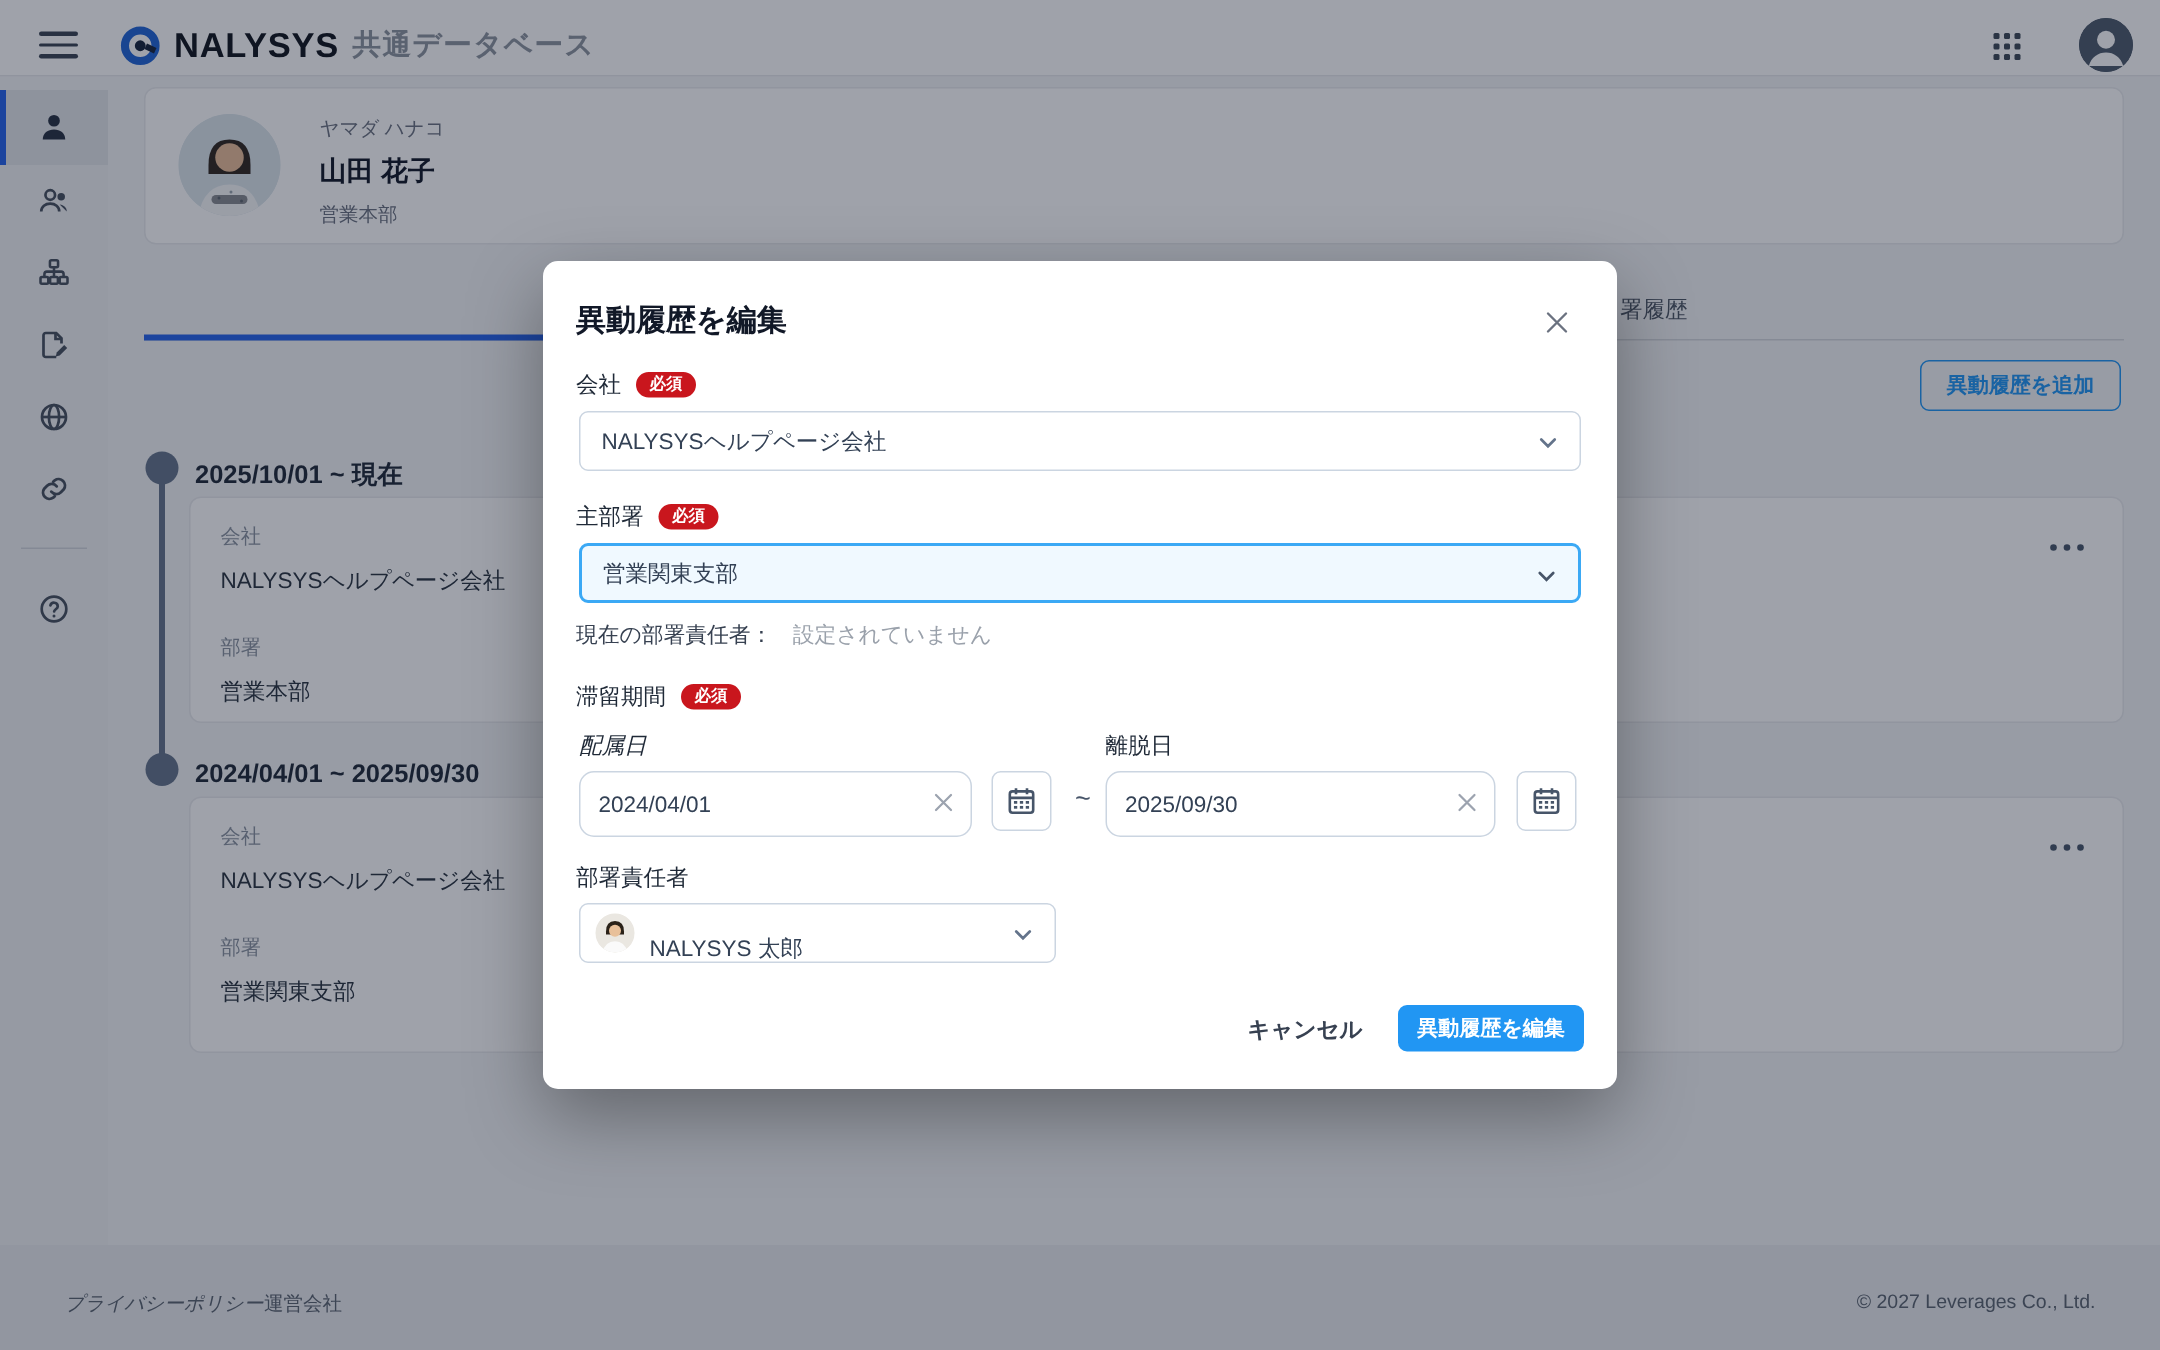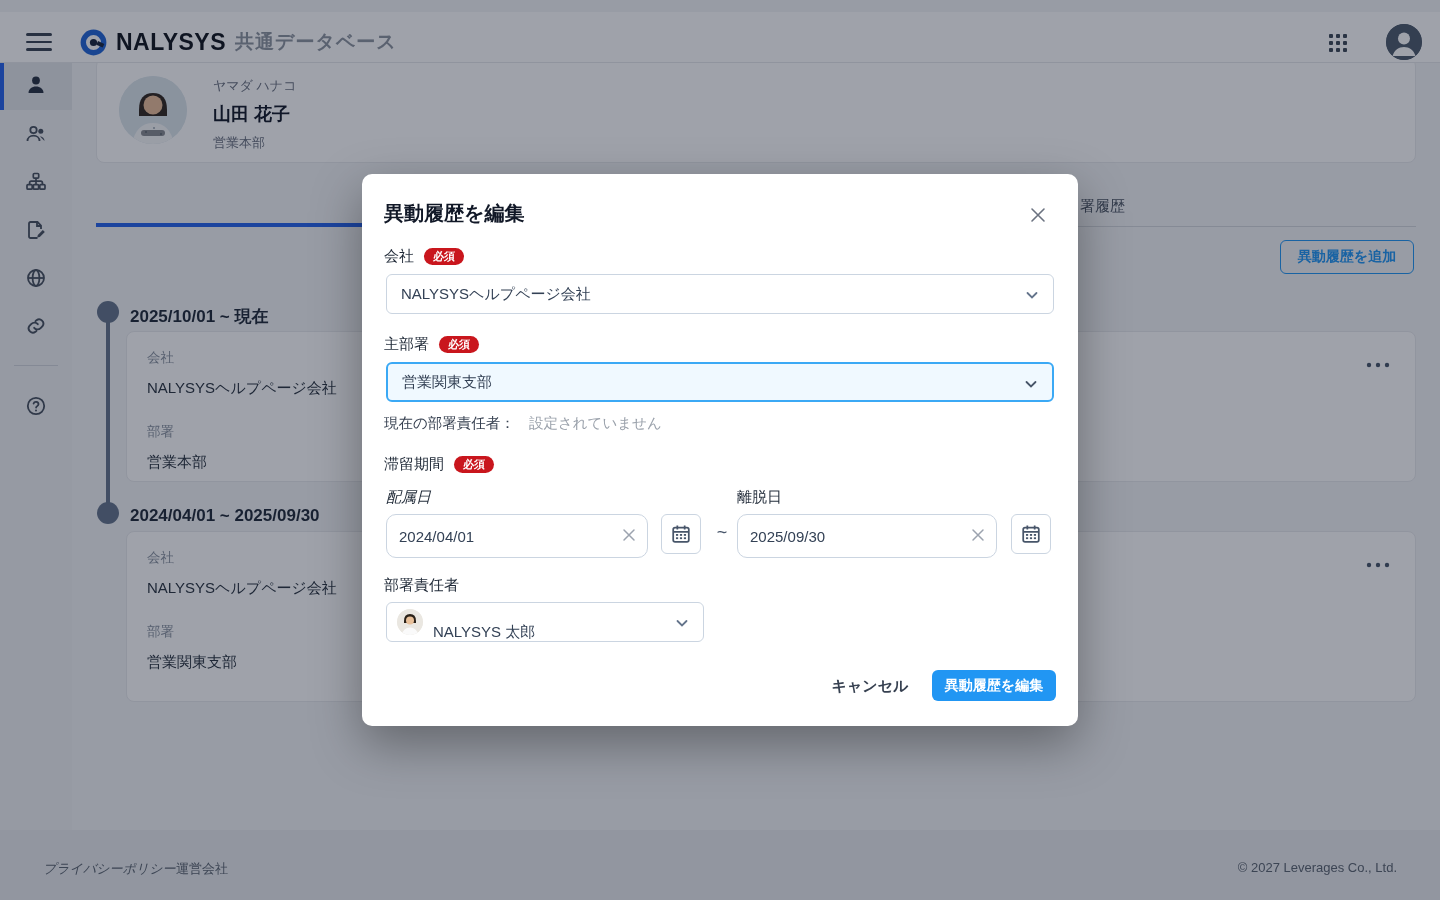--- a/index.html
+++ b/index.html
@@ -1,20 +1,20 @@
 <!DOCTYPE html>
 <html><head>
 <meta charset="utf-8">
 <style>
   * { margin:0; padding:0; box-sizing:border-box; }
   html,body { width:1440px; height:900px; overflow:hidden; }
   body { font-family:"Liberation Sans","DejaVu Sans",sans-serif; background:#F4F5F7; position:relative; color:#1F2937; }
 
   
-  .header { position:absolute; top:12px; left:0; width:1440px; height:51px; background:#FFFFFF; border-bottom:1px solid #E6E8EB; z-index:5; }
+  .header { position:absolute; top:0; left:0; width:1440px; height:51px; background:#FFFFFF; border-bottom:1px solid #E6E8EB; z-index:5; }
   .hamburger { position:absolute; left:26px; top:19px; width:26px; height:22px; display:flex; flex-direction:column; justify-content:space-between; padding:2px 0; cursor:pointer; }
   .hamburger span { display:block; height:2.6px; background:#3A4453; border-radius:2px; }
   .brand { position:absolute; left:80px; top:0; height:60px; display:flex; align-items:center; gap:9px; }
   .brand-name { font-size:23px; font-weight:800; color:#10151D; letter-spacing:.5px; }
   .brand-suffix { font-size:19px; font-weight:700; color:#8D949F; letter-spacing:1px; }
   .apps-grid { position:absolute; right:92px; top:21px; width:20px; height:20px; }
   .account-avatar { position:absolute; right:18px; top:12px; width:36px; height:36px; border-radius:50%; background:#4D5A6B; overflow:hidden; }
 
   
   .sidebar { position:absolute; top:60px; left:0; width:72px; height:770px; background:#F1F2F4; z-index:2; }
@@ -69,21 +69,21 @@
   .field-label { font-size:15px; font-weight:500; color:#1F2937; }
   .badge-required { background:#C9161D; color:#FFFFFF; font-size:11px; font-weight:700; padding:3px 9px; border-radius:11px; line-height:1; }
   .badge-optional { background:#FFFFFF; color:#6B7280; font-size:16px; font-weight:400; padding:2px 9px; border-radius:11px; border:5px solid #f97316; line-height:1.3; }
 
   .select { position:absolute; height:40px; background:#FFFFFF; border:1px solid #CBD5E1; border-radius:6px; display:flex; align-items:center; padding:0 14px; font-size:15px; color:#334155; cursor:pointer; }
   .select .chev { position:absolute; right:13px; top:12px; }
   .row-company  { left:22px; top:73px; }
   .select-company { left:24px; top:100px; width:668px; }
   .row-dept { left:22px; top:161px; }
   .select-dept { left:24px; top:188px; width:668px; border:2px solid #3BA9F5; background:#F0F9FF; }
-  .helper-row { position:absolute; left:22px; top:240px; font-size:14.5px; }
+  .helper-row { position:absolute; left:22px; top:240px; font-size:14.5px;font-family:Liberation Serif, serif; }
   .helper-label { color:#374151; }
   .helper-value { color:#9AA1AB; margin-left:10px; }
 
   .row-period { left:22px; top:281px; }
   .sub-label { position:absolute; top:314px; font-size:15px; color:#1F2937; }
   .lab-start { left:24px;font-style:italic; } .lab-end { left:375px; }
   .date-input { position:absolute; top:340px; height:44px; border:1px solid #CBD5E1; border-radius:10px; background:#FFF; }
   .di-1 { left:24px; width:262px; } .di-2 { left:375px; width:260px; }
   .date-input input { width:100%; height:100%; border:none; outline:none; background:transparent; font-size:15px; color:#334155; padding:0 36px 0 12px; font-family:inherit; }
   .clear-btn { position:absolute; right:9px; top:11px; width:18px; height:18px; border:none; background:transparent; padding:0; cursor:pointer; }

